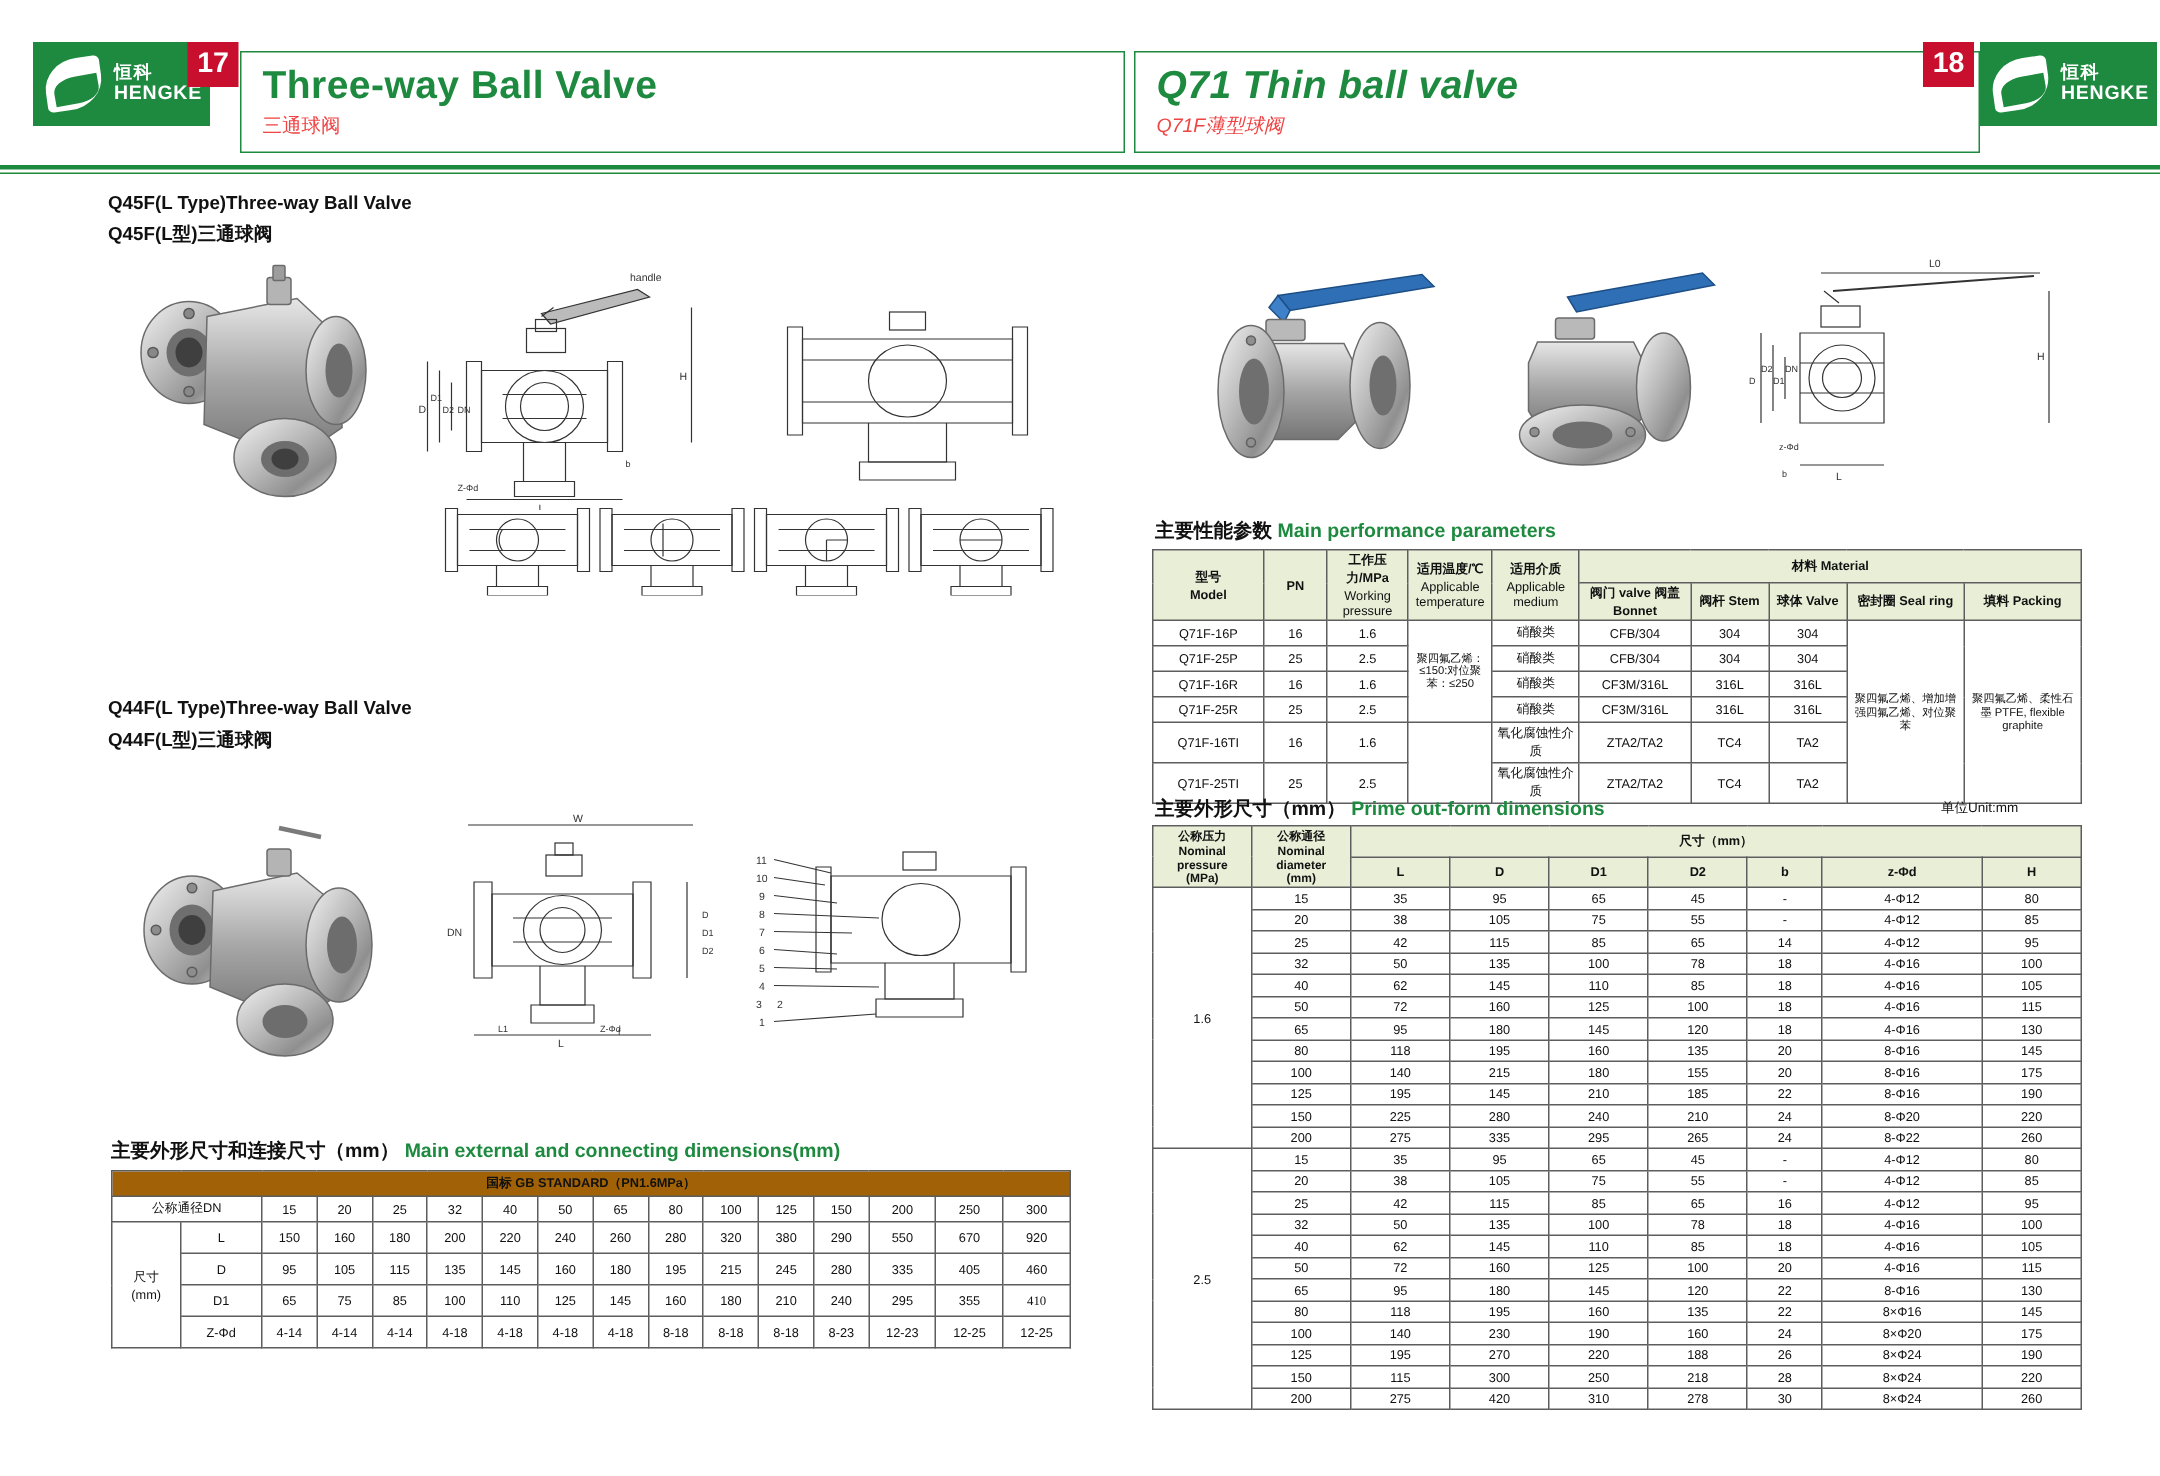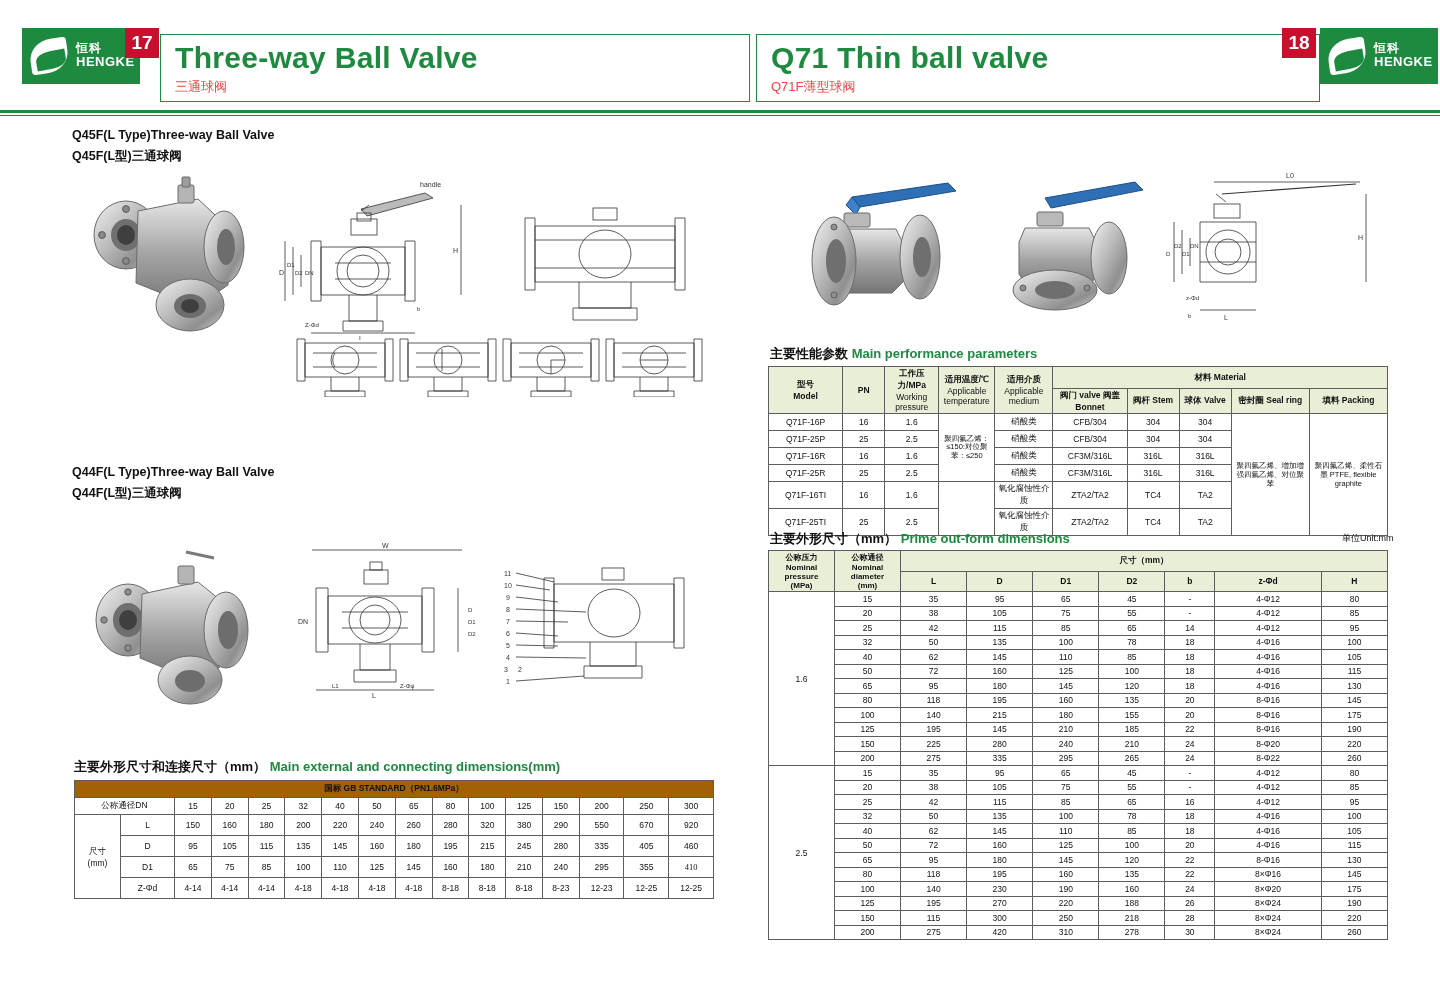--- a/index.html
+++ b/index.html
@@ -43,22 +43,22 @@
     position:absolute; top:28px; width:34px; height:30px; background:#c8102e;
     color:#fff; font-weight:bold; font-size:19px; display:flex; align-items:center; justify-content:center;
   }
   .pgnum.left { left:125px; }
   .pgnum.right { left:1282px; }
 
   .title-box {
     position:absolute; top:34px; height:68px; border:1px solid #1d8a3f; background:#fff;
   }
   .title-box.left { left:160px; width:590px; }
-  .title-box.right { left:756px; width:564px; }
-  .t-en { font-size:30px; font-weight:bold; color:#1d8a3f; letter-spacing:.3px; }
+  .title-box.right { left:756px; width:564px;font-style:italic; }
+  .t-en { font-size:26px; font-weight:bold; color:#1d8a3f; letter-spacing:.3px; }
   .t-cn { font-size:13px; color:#ef4444; margin-top:3px; }
   .title-inner { padding:6px 0 0 14px; }
 
   .hdr-rule { position:absolute; left:0; top:110px; width:1440px; height:3px; background:#1d8a3f; }
   .hdr-rule2 { position:absolute; left:0; top:115px; width:1440px; height:1px; background:#1d8a3f; }
 
   
   .sec-title { position:absolute; font-size:13px; font-weight:bold; color:#1d8a3f; }
   .sec-title .cn { color:#111; }
   .sub-h { position:absolute; font-size:12.5px; font-weight:bold; color:#111; }
@@ -578,21 +578,21 @@
             <td>TA2</td>
           </tr>
         </tbody>
       </table>
   </div>
 
   <div class="sec-title" style="left:770px; top:530px;">
     <span class="cn">主要外形尺寸（mm）</span>
     <span>Prime out-form dimensions</span>
   </div>
-  <div class="unit" style="left:1342px; top:532px;">单位Unit:mm</div>
+  <div class="unit" style="left:1294px; top:532px;">单位Unit:mm</div>
 
   <div style="position:absolute; left:768px; top:550px; width:620px;">
     <table id="dims-table" style="width:620px;">
         <tbody>
           <tr class="hdrrow">
             <td rowspan="2" style="width:66px;height:28px;font-size:8px;">公称压力<br>Nominal pressure<br>(MPa)</td>
             <td rowspan="2" style="width:66px;font-size:8px;">公称通径<br>Nominal diameter<br>(mm)</td>
             <td colspan="7" style="height:16px;">尺寸（mm）</td>
           </tr>
           <tr class="hdrrow">

